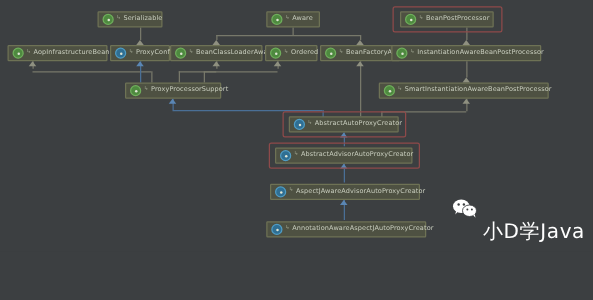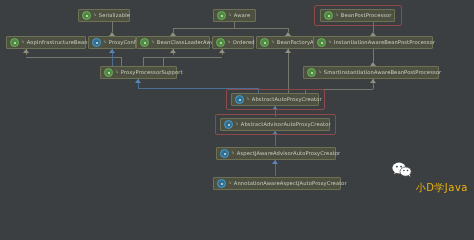--- a/index.html
+++ b/index.html
@@ -107,22 +107,22 @@
   #watermark {
     position: absolute;
     right: 6px;
     bottom: 8px;
     display: flex;
     align-items: center;
     gap: 4px;
     z-index: 9;
   }
   #watermark .wm-text {
-    font-size: 10px;
-    color: #eab308;
+    font-size: 16px;
+    color: #ffffff;
     letter-spacing: 0.5px;
     line-height: 1;
     margin-top: 36px;
   }
   .wechat-icon { display: block; }
 </style>
 </head>
 <body>
 
 <div id="canvas">

